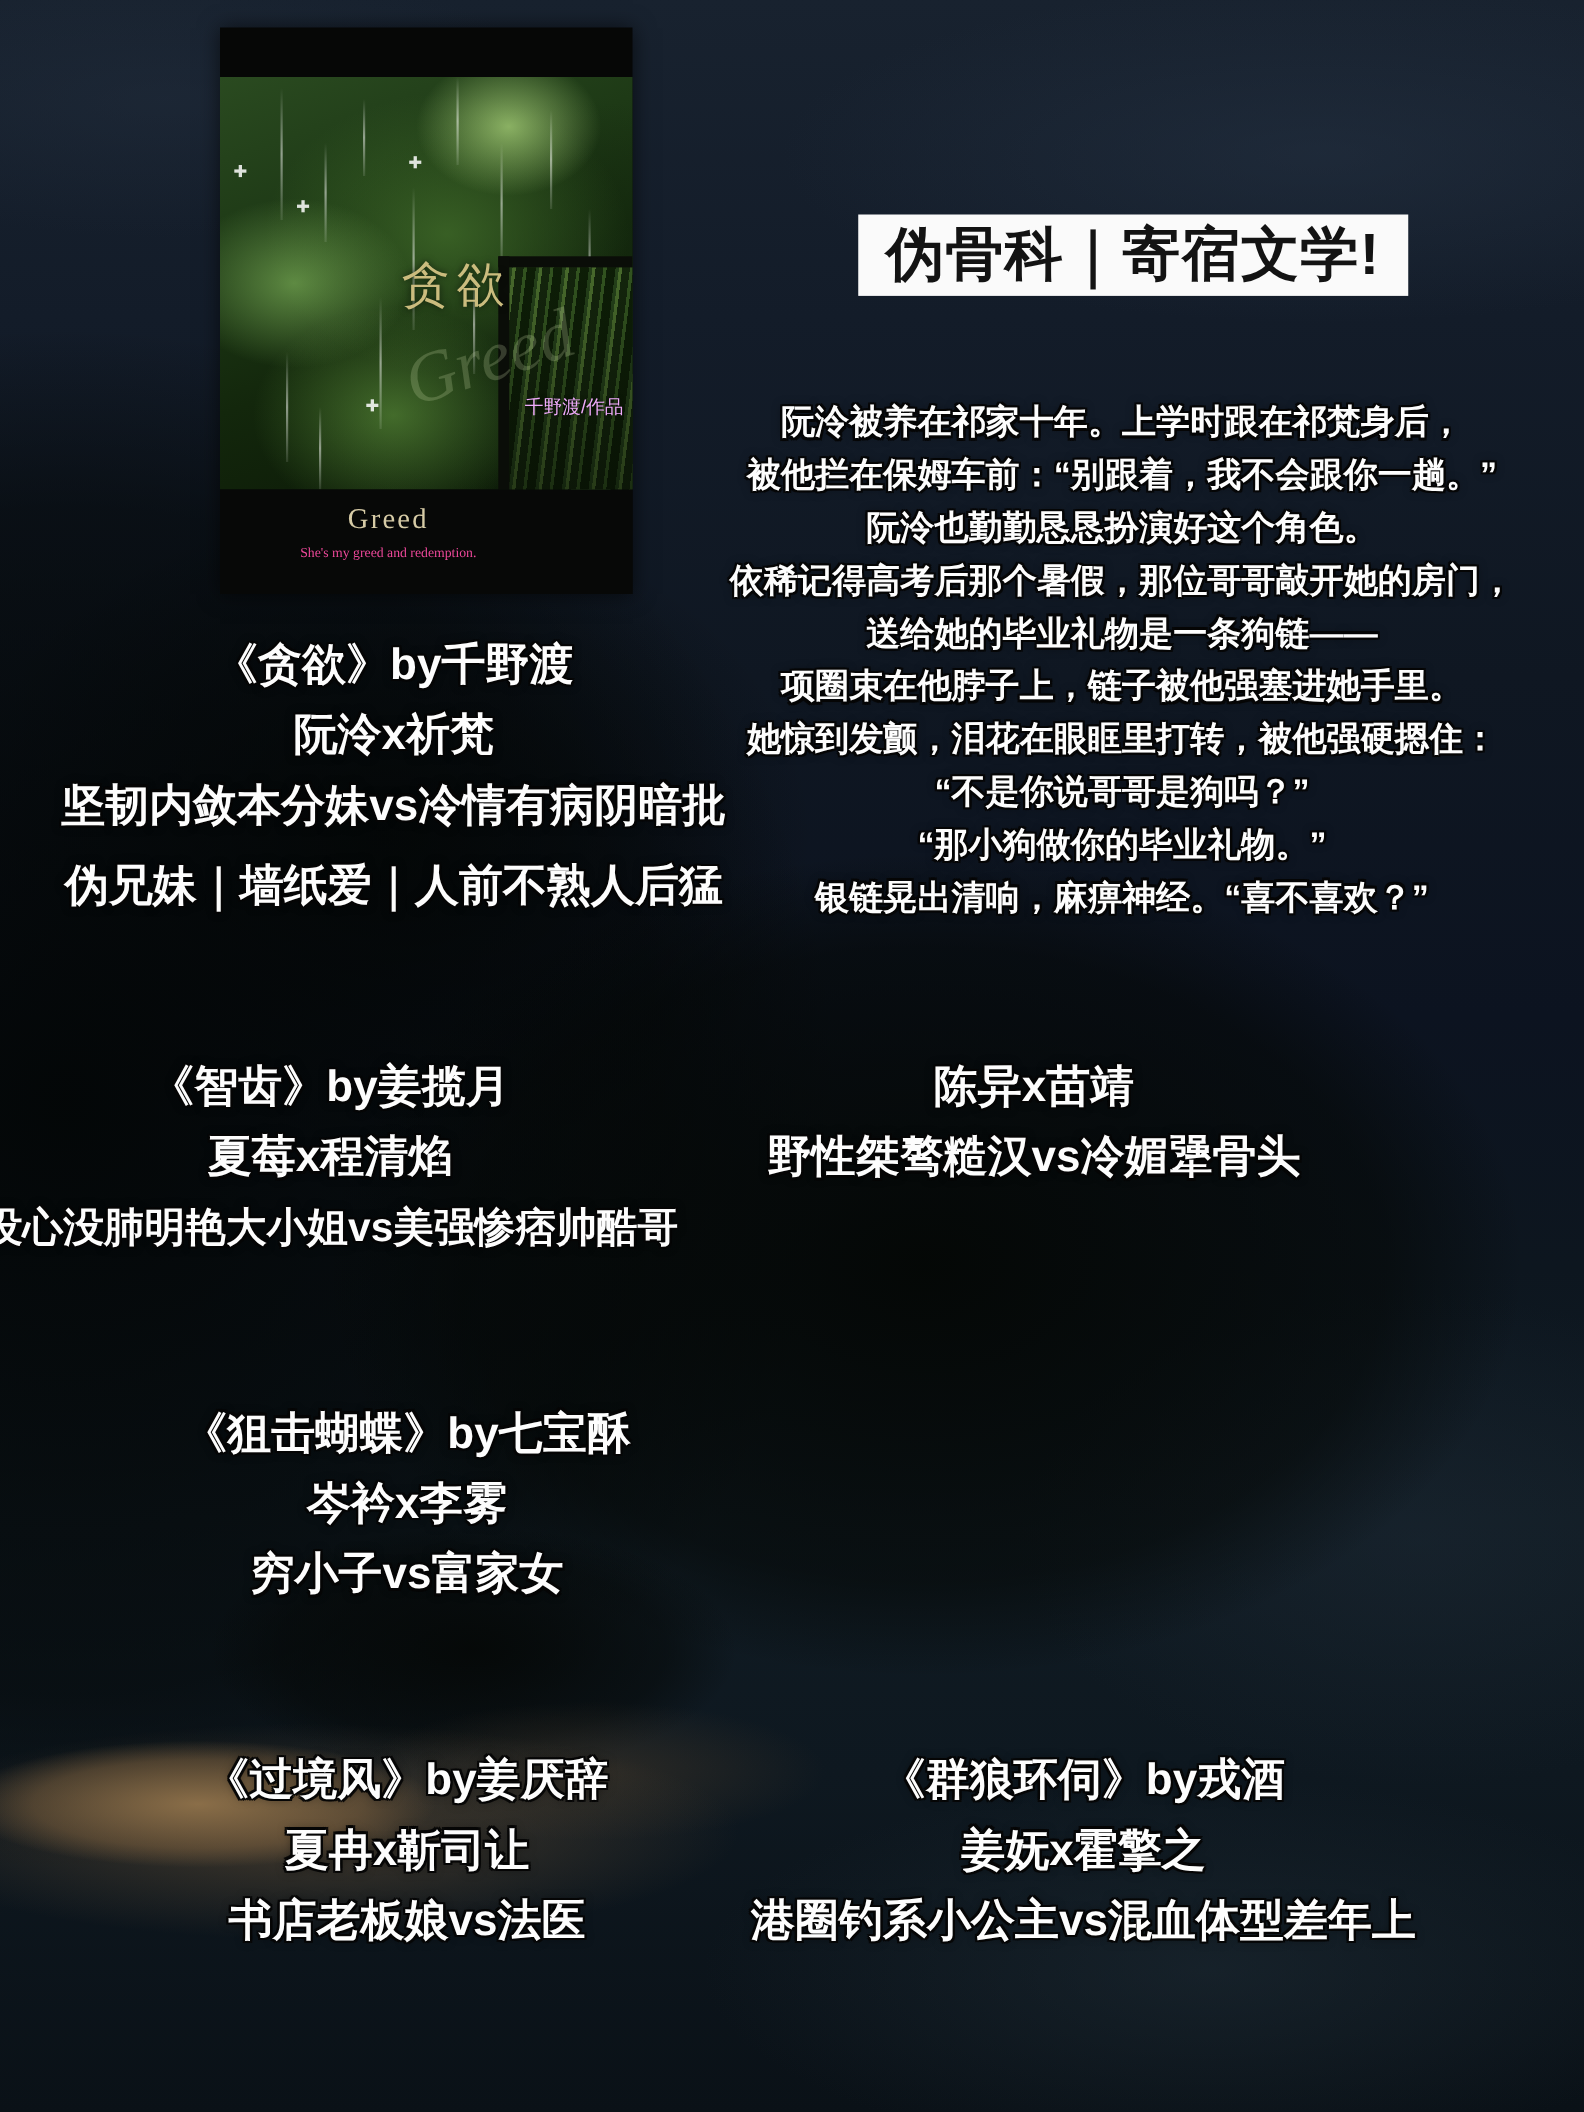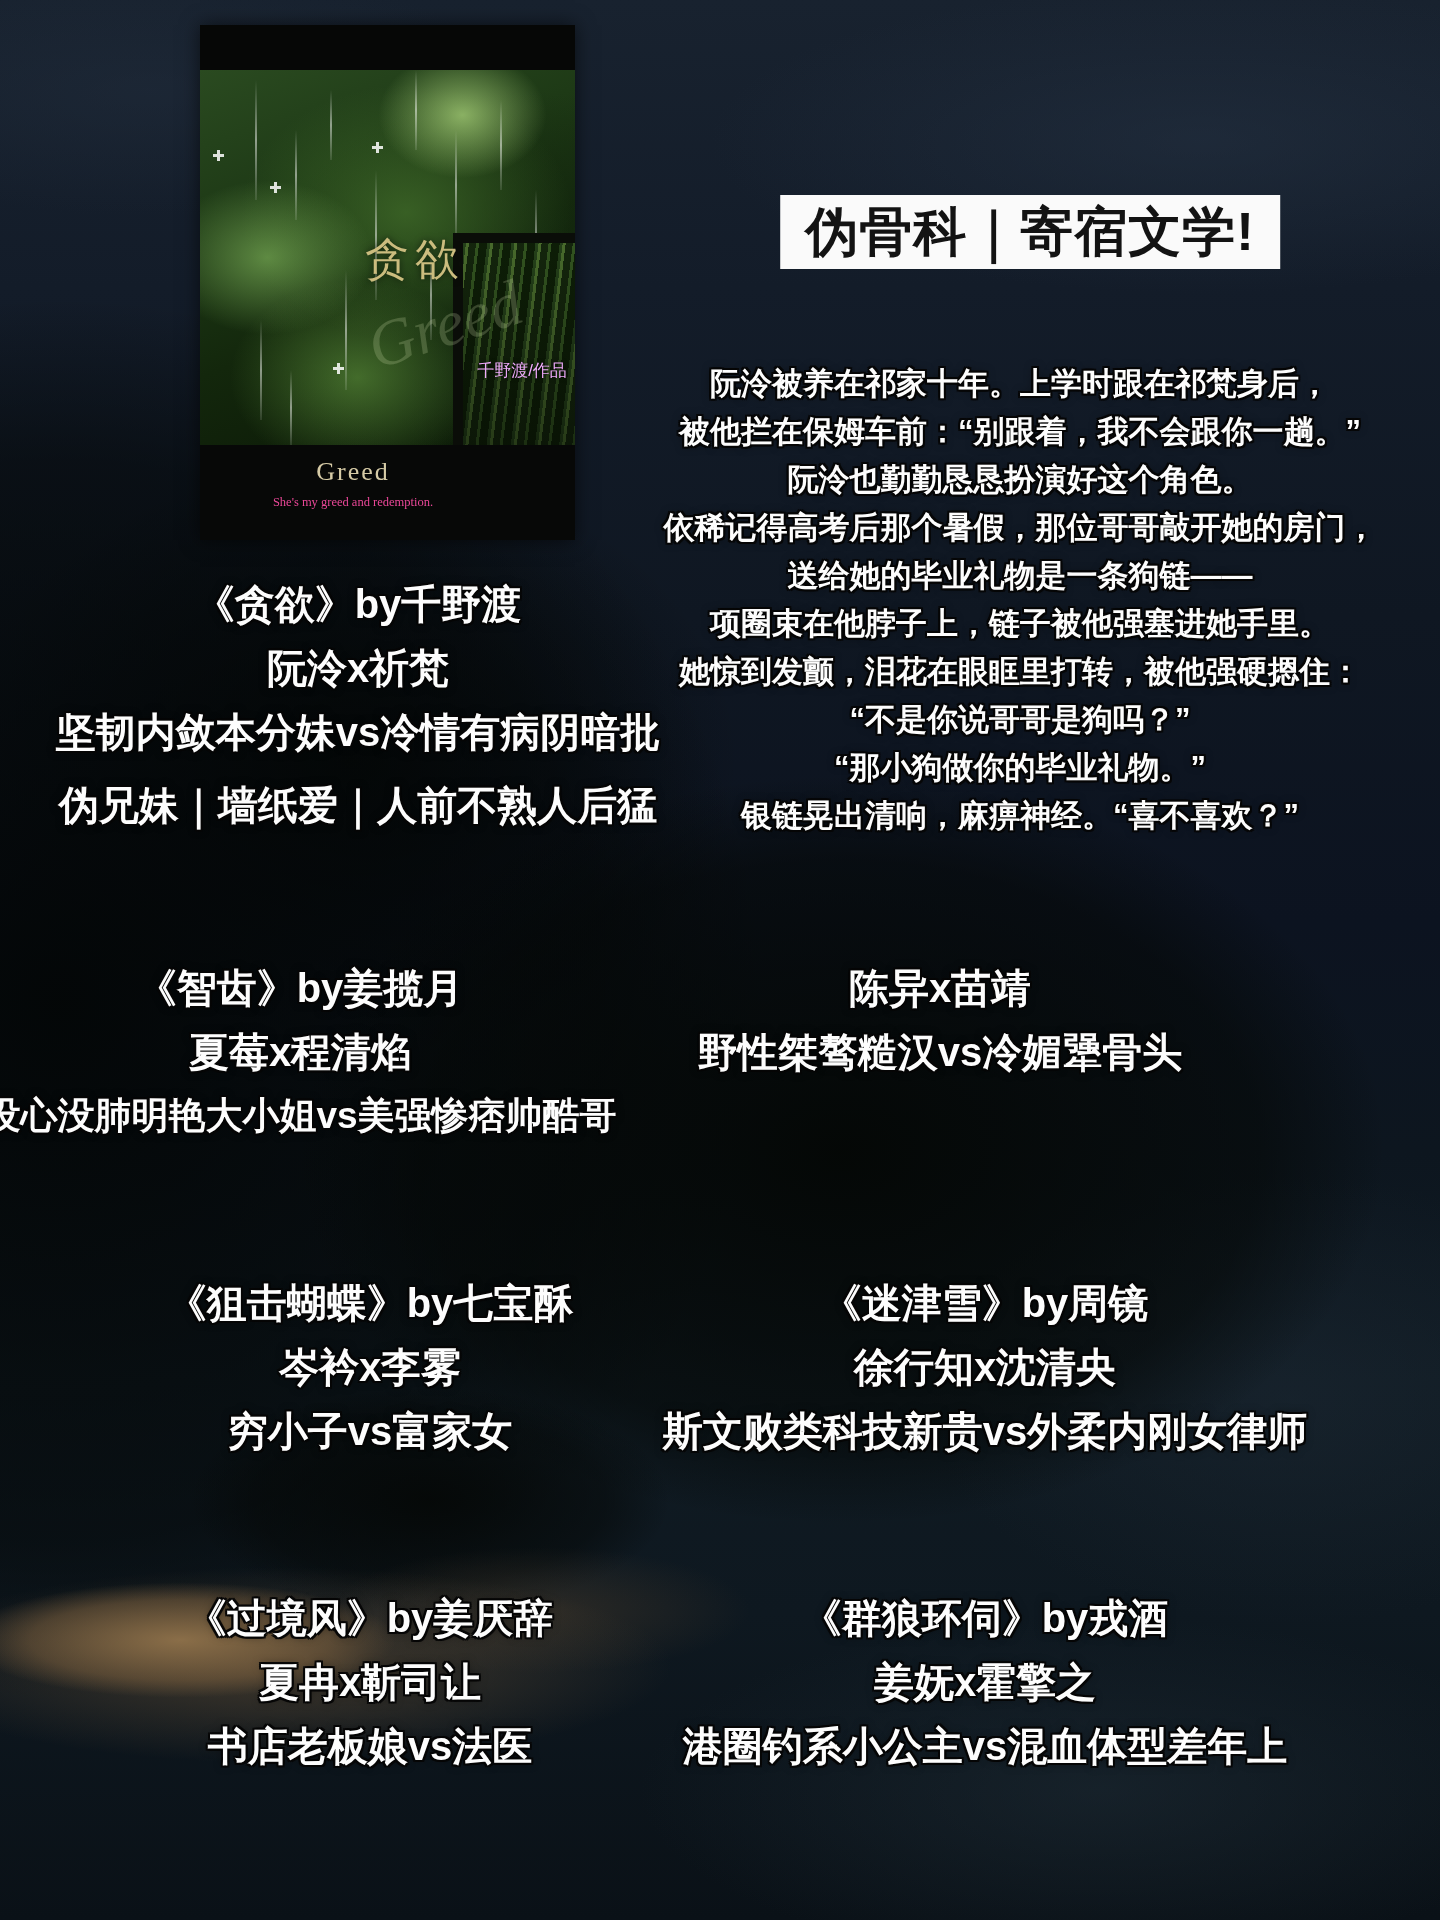--- a/index.html
+++ b/index.html
@@ -170,25 +170,20 @@
   <div class="book ot" style="left:940px;top:938px">
     <div class="line">陈异x苗靖</div>
     <div class="line">野性桀骜糙汉vs冷媚犟骨头</div>
   </div>
 
   <div class="book ot" style="left:370px;top:1253px">
     <div class="line">《狙击蝴蝶》by七宝酥</div>
     <div class="line">岑衿x李雾</div>
     <div class="line">穷小子vs富家女</div>
   </div>
-  <div class="book ot" style="left:985px;top:1253px">
-    <div class="line">《迷津雪》by周镜</div>
-    <div class="line">徐行知x沈清央</div>
-    <div class="line">斯文败类科技新贵vs外柔内刚女律师</div>
-  </div>
 
   <div class="book ot" style="left:370px;top:1568px">
     <div class="line">《过境风》by姜厌辞</div>
     <div class="line">夏冉x靳司让</div>
     <div class="line">书店老板娘vs法医</div>
   </div>
   <div class="book ot" style="left:985px;top:1568px">
     <div class="line">《群狼环伺》by戎酒</div>
     <div class="line">姜妩x霍擎之</div>
     <div class="line">港圈钓系小公主vs混血体型差年上</div>

